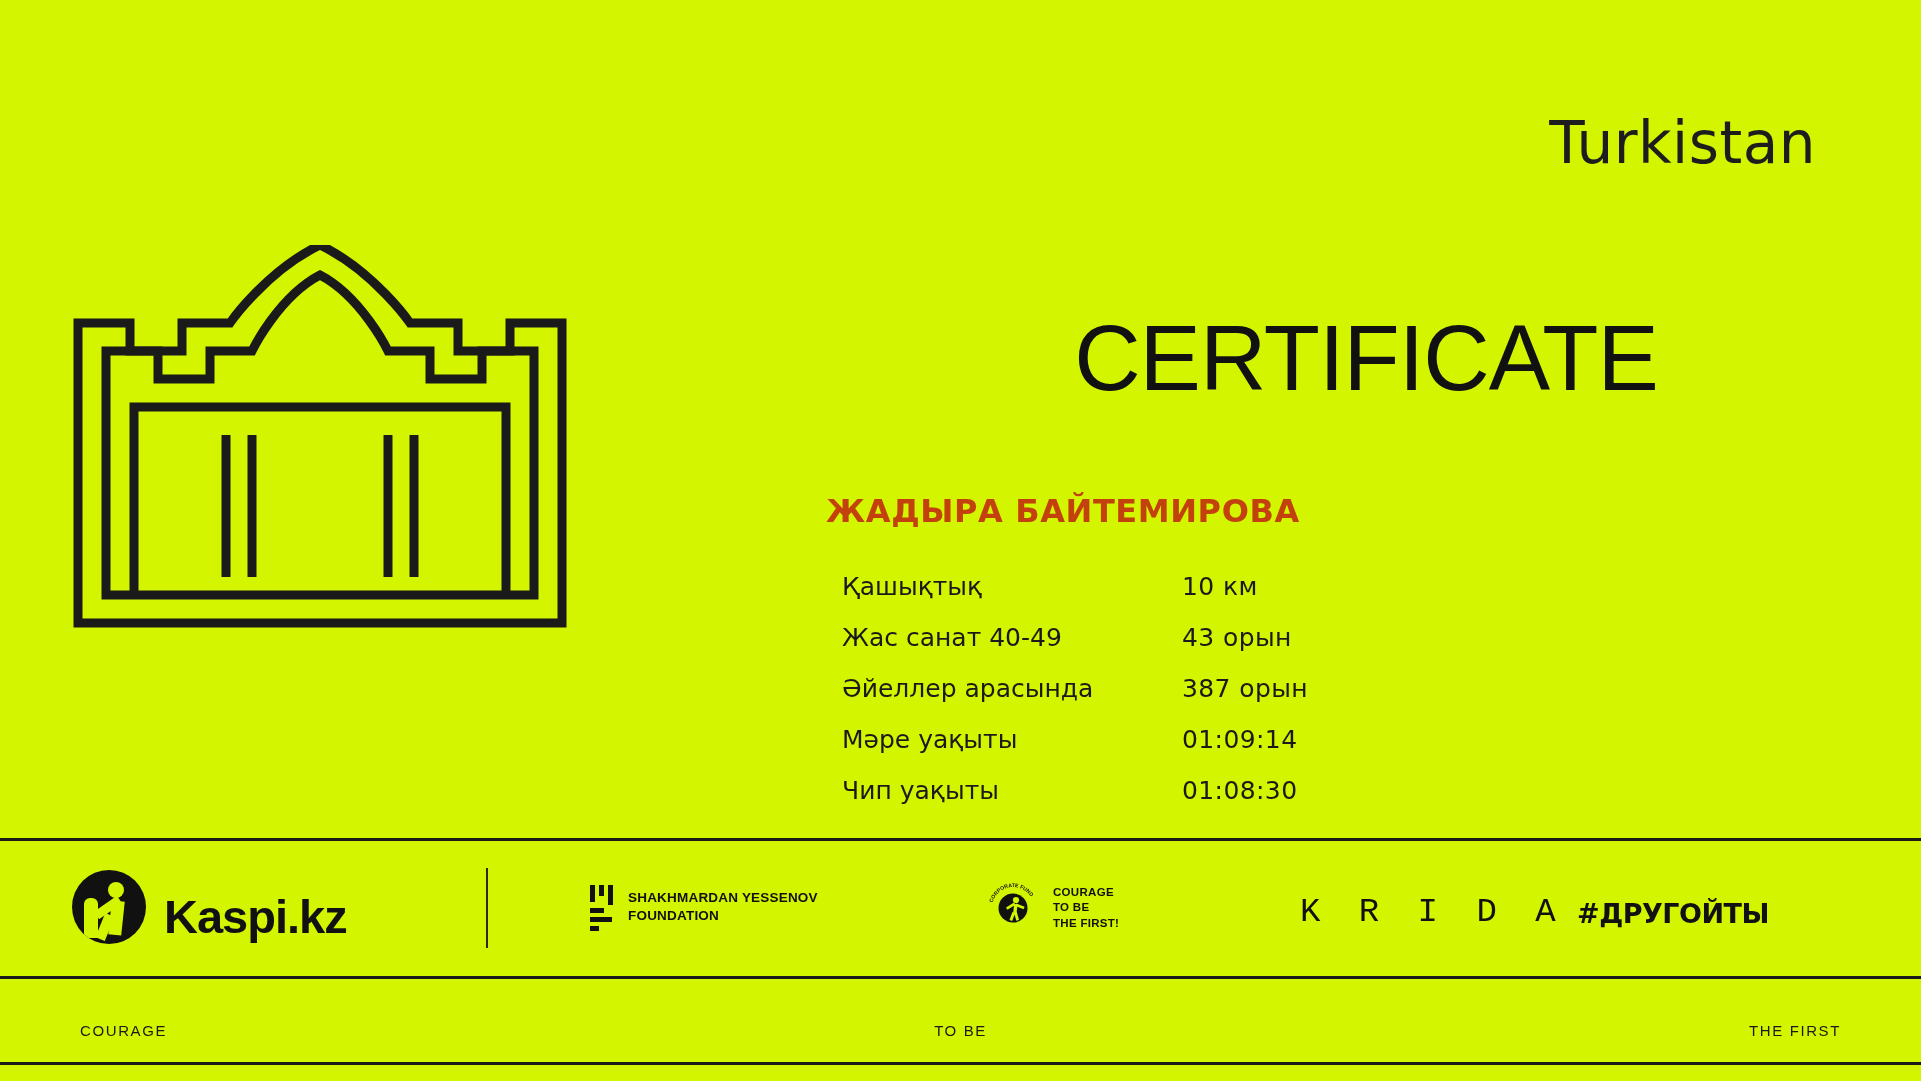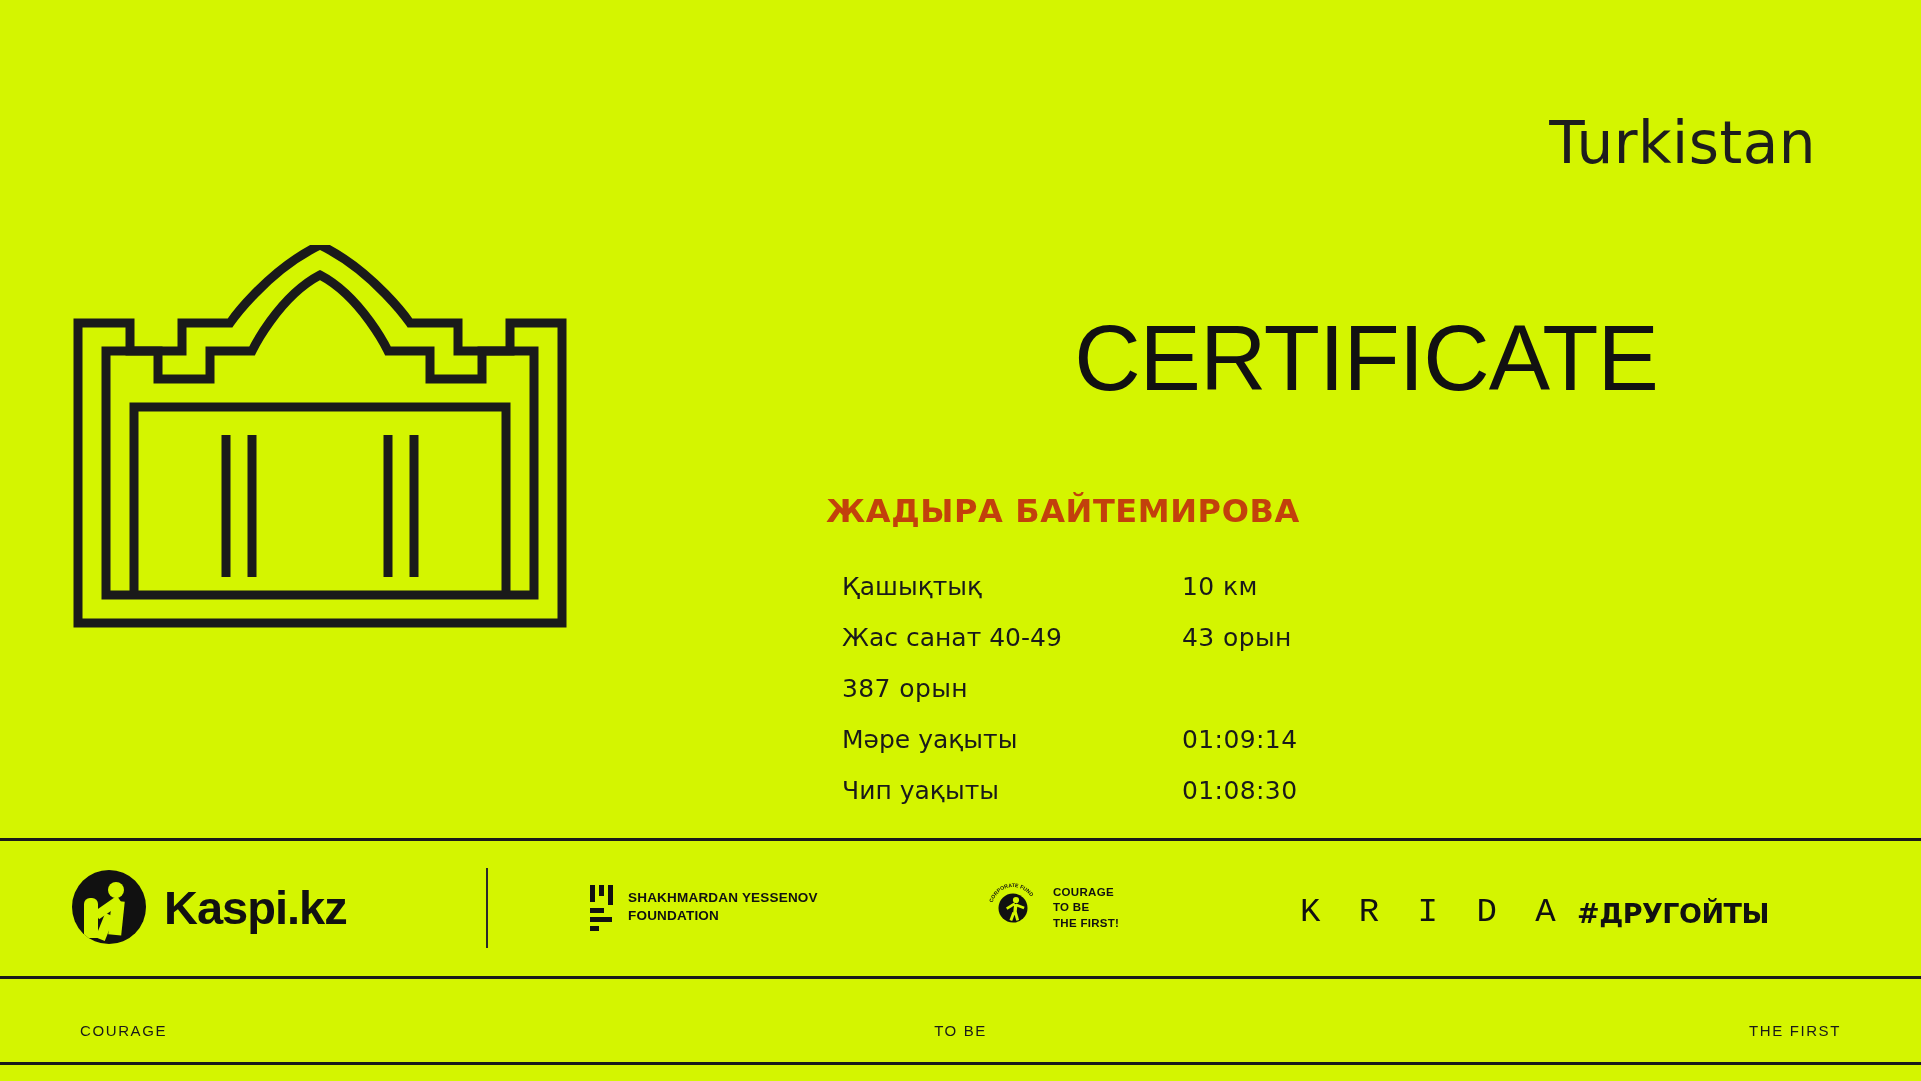--- a/index.html
+++ b/index.html
@@ -108,21 +108,21 @@
   }
   .rule-1 { top: 838px; }
   .rule-2 { top: 976px; }
   .rule-3 { top: 1062px; }
 
   .kaspi {
     position: absolute;
     left: 72px;
     top: 870px;
     display: flex;
-    align-items: center;
+    align-items: flex-end;
     gap: 18px;
   }
   .kaspi-mark {
     width: 74px;
     height: 74px;
     border-radius: 50%;
     background: #111;
     position: relative;
     overflow: hidden;
   }
@@ -309,20 +309,21 @@
   <div class="results">
     <div class="result-row">
       <span class="label">Қашықтық</span>
       <span class="value">10 км</span>
     </div>
     <div class="result-row">
       <span class="label">Жас санат 40-49</span>
       <span class="value">43 орын</span>
     </div>
     <div class="result-row">
+      <span class="label">Әйеллер арасында</span>
       <span class="value">387 орын</span>
     </div>
     <div class="result-row">
       <span class="label">Мәре уақыты</span>
       <span class="value">01:09:14</span>
     </div>
     <div class="result-row">
       <span class="label">Чип уақыты</span>
       <span class="value">01:08:30</span>
     </div>

